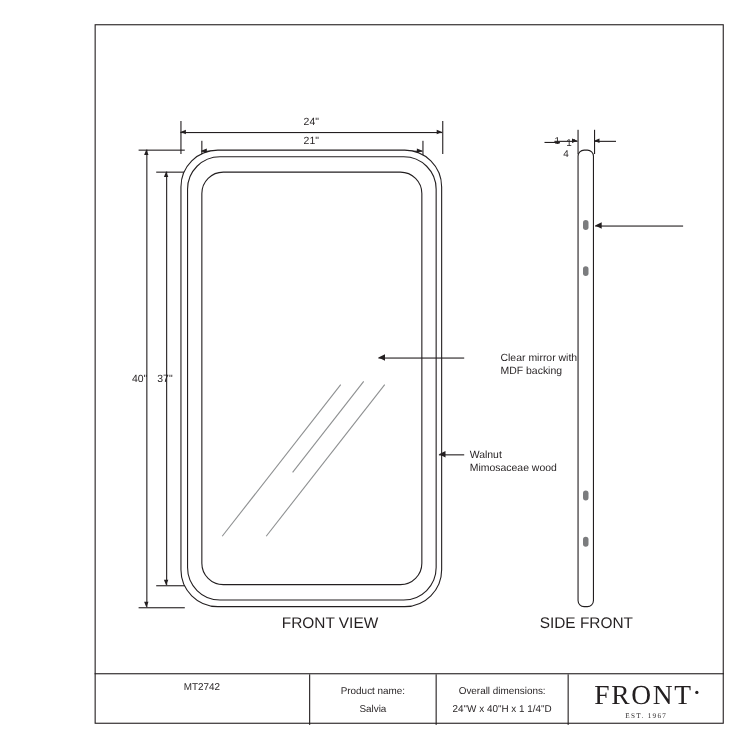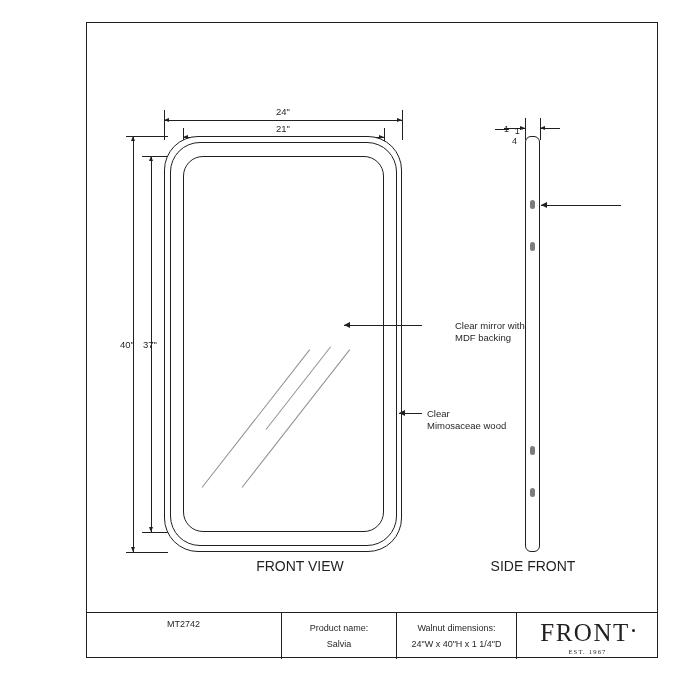--- a/index.html
+++ b/index.html
@@ -278,39 +278,39 @@
   <div class="ln hline" style="left:541px; top:205px; width:80px;"></div>
   <div class="leader-head" style="left:541px; top:202px;"></div>
 
   <div class="ln hline" style="left:344px; top:325px; width:78px;"></div>
   <div class="leader-head" style="left:344px; top:322px;"></div>
   <div class="lbl" style="left: 427px; top: 320px; width: 110px; white-space: pre; margin-left: 28px;">Clear mirror with
 MDF backing</div>
 
   <div class="ln hline" style="left:399px; top:413px; width:23px;"></div>
   <div class="leader-head" style="left:399px; top:410px;"></div>
-  <div class="lbl" style="left: 427px; top: 408px; width: 110px; white-space: pre;">Clear
+  <div class="lbl" style="left: 427px; top: 408px; width: 110px; white-space: pre;">Walnut
 Mimosaceae wood</div>
 
   <div class="titleblock">
     <div class="tb-div" style="left:195px;"></div>
     <div class="tb-div" style="left:310px;"></div>
     <div class="tb-div" style="left:430px;"></div>
 
     <div class="tb-cell" style="left:0; width:195px;">
       <div class="tb-value">MT2742</div>
     </div>
 
     <div class="tb-cell" style="left:196px; width:114px;">
       <div class="tb-label">Product name:</div>
       <div class="tb-value">Salvia</div>
     </div>
 
     <div class="tb-cell" style="left:311px; width:119px;">
-      <div class="tb-label">Walnut dimensions:</div>
+      <div class="tb-label">Overall dimensions:</div>
       <div class="tb-value">24"W x 40"H x 1 1/4"D</div>
     </div>
 
     <div class="tb-cell" style="left:431px; width:141px;">
       <div class="brand-name"><span>FRONT</span><span class="brand-dot"></span></div>
       <div class="brand-sub">EST. 1967</div>
     </div>
   </div>
 
 </div>

